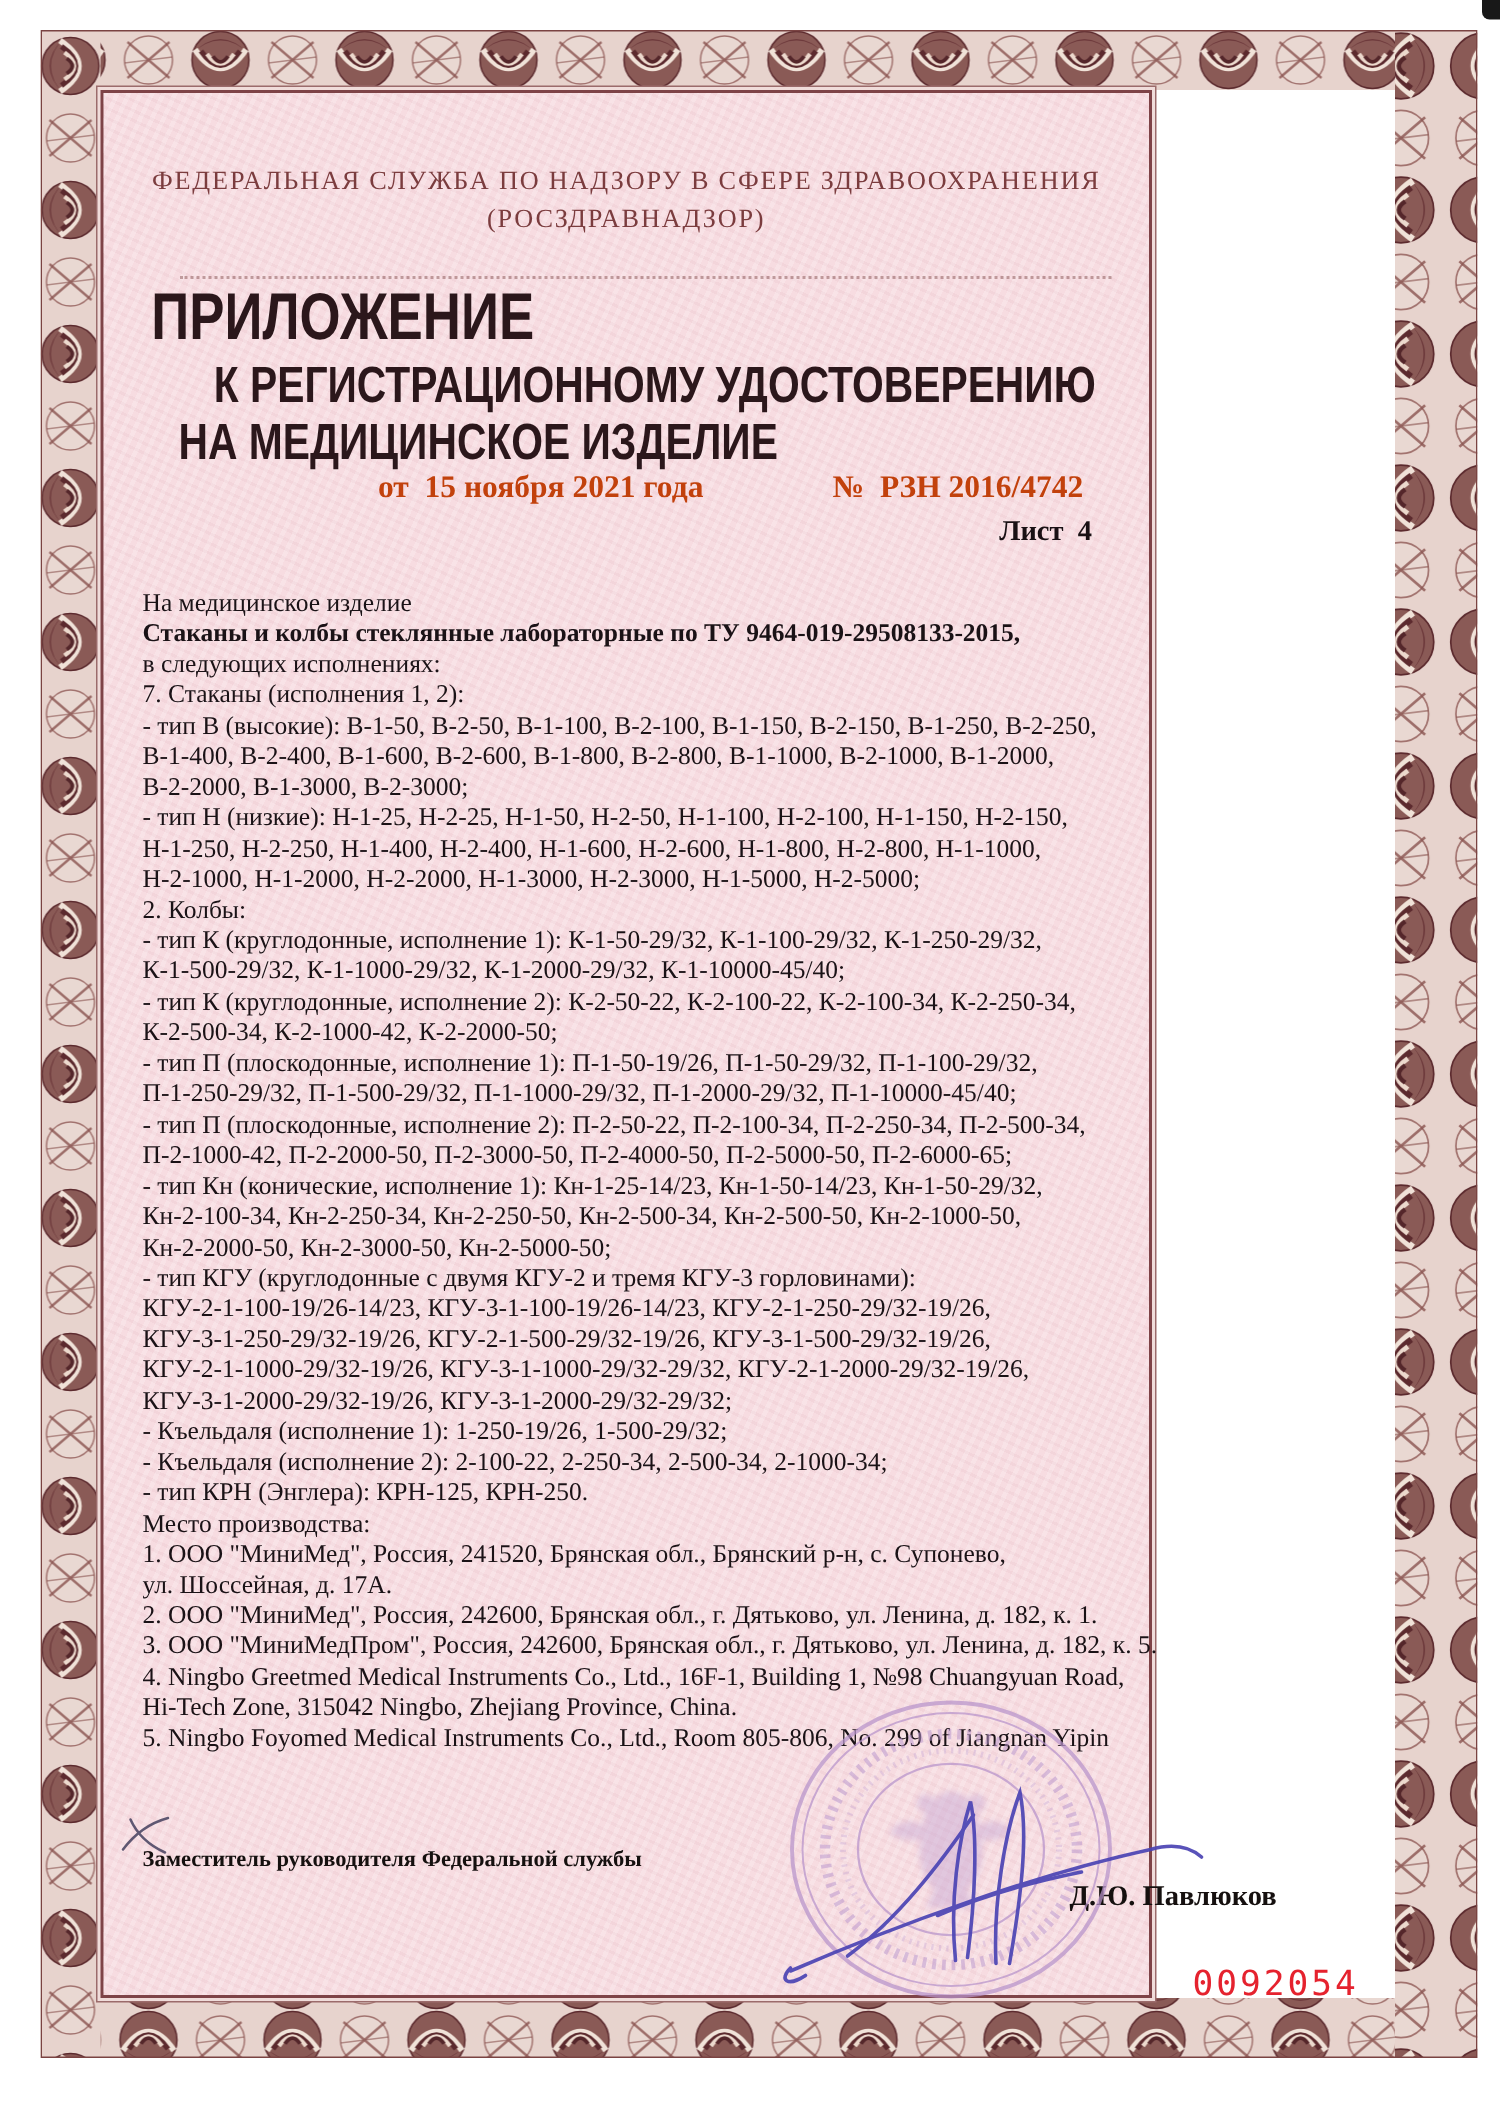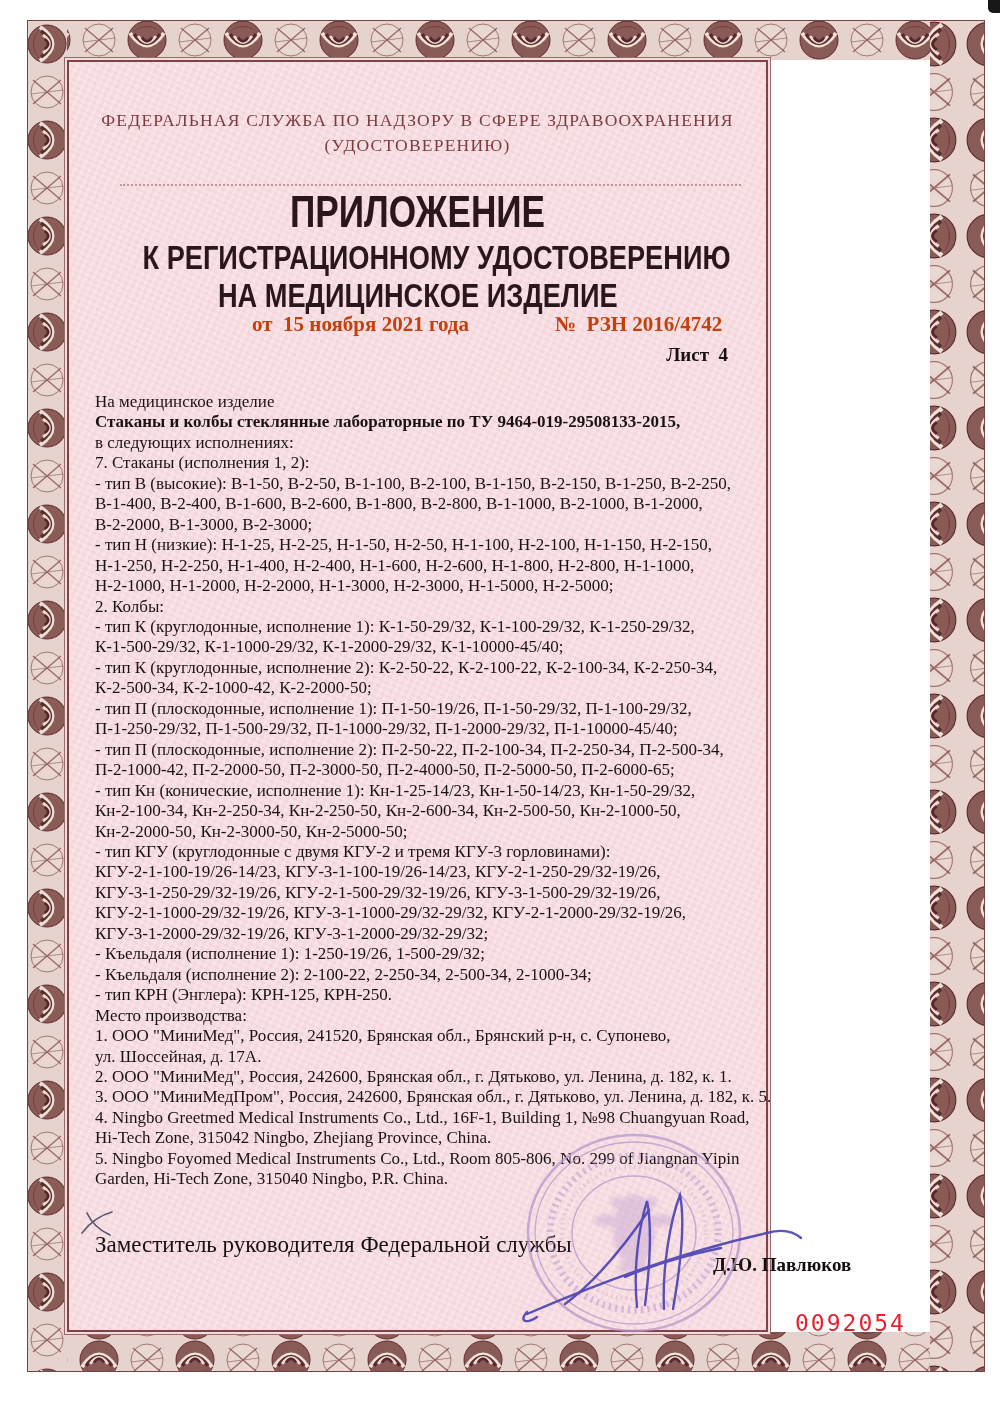--- a/index.html
+++ b/index.html
@@ -19,38 +19,38 @@
        repeating-linear-gradient(25deg, rgba(206,150,162,0.10) 0 2px, rgba(0,0,0,0) 2px 6px);}
 
   .agency{position:absolute;left:0;right:0;text-align:center;
           color:#7b3c3e;font-size:17.5px;letter-spacing:1.2px;white-space:pre;}
   .agency1{top:48px;}
   .agency2{top:73px;}
 
   .sep{position:absolute;top:122px;left:51px;right:25px;height:0;
        border-top:2px dotted rgba(122,67,66,0.45);}
 
-  .title{position:absolute;left:0;right:0;text-align:center;color:#2b171b;
+  .title{position:absolute;left:0;right:0;text-align:left;color:#2b171b;
          font-family:"Liberation Sans",sans-serif;font-weight:700;line-height:1;}
   .title > span{display:inline-block;transform:scaleX(0.8);transform-origin:50% 50%;white-space:pre;}
   .t1{top:128px;font-size:44px;}
   .t2{top:178px;font-size:34px;}
   .t3{top:216px;font-size:34px;}
 
   .daterow{position:absolute;top:250px;left:0;right:0;height:28px;color:#c2410c;}
   .date{position:absolute;left:183px;font-size:21px;font-weight:700;white-space:pre;}
   .regnum{position:absolute;left:486px;font-size:21px;font-weight:700;white-space:pre;}
   .sheet{position:absolute;top:282px;right:38px;font-size:19px;font-weight:700;color:#191014;white-space:pre;}
 
   .body{position:absolute;top:330px;left:26px;right:20px;color:#1a1216;
         font-size:17px;line-height:20.45px;}
   .bl{white-space:nowrap;}
   .bl.b{font-weight:700;}
 
-  .sigline{position:absolute;left:26px;color:#15100f;font-weight:400;font-size:23px;white-space:nowrap;}
+  .sigline{position:absolute;left:26px;color:#15100f;font-weight:700;font-size:15px;white-space:nowrap;}
   .sig1{top:1170px;}
   .sig2{top:1198px;}
   .signer{position:absolute;left:644px;top:1192px;color:#15100f;font-weight:700;font-size:19px;white-space:nowrap;}
 
   .serial{position:absolute;left:726px;top:1236px;color:#e5222e;
           font-family:"DejaVu Sans Mono",monospace;font-size:23px;letter-spacing:2px;white-space:pre;margin-top:12px;}
 
   .stamp{position:absolute;left:450px;top:1060px;width:230px;height:224px;}
   .ink{position:absolute;left:430px;top:1095px;width:340px;height:175px;}
   .penmark{position:absolute;left:10px;top:1146px;width:36px;height:32px;}
@@ -106,21 +106,21 @@
       <rect x="0" y="0" width="958" height="40" fill="url(#bh)"></rect>
       <rect x="0" y="1312" width="958" height="40" fill="url(#bhb)"></rect>
       <rect x="0" y="0" width="40" height="1352" fill="url(#bv)"></rect>
       <rect x="903" y="0" width="55" height="1352" fill="url(#bvr)"></rect>
       <rect x="0.5" y="0.5" width="957" height="1351" fill="none" stroke="#7a4342" stroke-width="1"></rect>
     </svg>
 
     <div class="inner">
 
       <div class="agency agency1">ФЕДЕРАЛЬНАЯ СЛУЖБА ПО НАДЗОРУ В СФЕРЕ ЗДРАВООХРАНЕНИЯ</div>
-      <div class="agency agency2">(УДОСТОВЕРЕНИЮ)</div>
+      <div class="agency agency2">(РОСЗДРАВНАДЗОР)</div>
 
       <div class="sep"></div>
 
       <div class="title t1"><span>ПРИЛОЖЕНИЕ</span></div>
       <div class="title t2"><span>К РЕГИСТРАЦИОННОМУ УДОСТОВЕРЕНИЮ</span></div>
       <div class="title t3"><span>НА МЕДИЦИНСКОЕ ИЗДЕЛИЕ</span></div>
 
       <div class="daterow">
         <span class="date">от  15 ноября 2021 года</span>
         <span class="regnum">№  РЗН 2016/4742</span>
@@ -142,39 +142,38 @@
           <div class="bl">2. Колбы:</div>
           <div class="bl">- тип К (круглодонные, исполнение 1): К-1-50-29/32, К-1-100-29/32, К-1-250-29/32,</div>
           <div class="bl">К-1-500-29/32, К-1-1000-29/32, К-1-2000-29/32, К-1-10000-45/40;</div>
           <div class="bl">- тип К (круглодонные, исполнение 2): К-2-50-22, К-2-100-22, К-2-100-34, К-2-250-34,</div>
           <div class="bl">К-2-500-34, К-2-1000-42, К-2-2000-50;</div>
           <div class="bl">- тип П (плоскодонные, исполнение 1): П-1-50-19/26, П-1-50-29/32, П-1-100-29/32,</div>
           <div class="bl">П-1-250-29/32, П-1-500-29/32, П-1-1000-29/32, П-1-2000-29/32, П-1-10000-45/40;</div>
           <div class="bl">- тип П (плоскодонные, исполнение 2): П-2-50-22, П-2-100-34, П-2-250-34, П-2-500-34,</div>
           <div class="bl">П-2-1000-42, П-2-2000-50, П-2-3000-50, П-2-4000-50, П-2-5000-50, П-2-6000-65;</div>
           <div class="bl">- тип Кн (конические, исполнение 1): Кн-1-25-14/23, Кн-1-50-14/23, Кн-1-50-29/32,</div>
-          <div class="bl">Кн-2-100-34, Кн-2-250-34, Кн-2-250-50, Кн-2-600-34, Кн-2-500-50, Кн-2-1000-50,</div>
+          <div class="bl">Кн-2-100-34, Кн-2-250-34, Кн-2-250-50, Кн-2-500-34, Кн-2-500-50, Кн-2-1000-50,</div>
           <div class="bl">Кн-2-2000-50, Кн-2-3000-50, Кн-2-5000-50;</div>
           <div class="bl">- тип КГУ (круглодонные с двумя КГУ-2 и тремя КГУ-3 горловинами):</div>
           <div class="bl">КГУ-2-1-100-19/26-14/23, КГУ-3-1-100-19/26-14/23, КГУ-2-1-250-29/32-19/26,</div>
           <div class="bl">КГУ-3-1-250-29/32-19/26, КГУ-2-1-500-29/32-19/26, КГУ-3-1-500-29/32-19/26,</div>
           <div class="bl">КГУ-2-1-1000-29/32-19/26, КГУ-3-1-1000-29/32-29/32, КГУ-2-1-2000-29/32-19/26,</div>
           <div class="bl">КГУ-3-1-2000-29/32-19/26, КГУ-3-1-2000-29/32-29/32;</div>
           <div class="bl">- Къельдаля (исполнение 1): 1-250-19/26, 1-500-29/32;</div>
           <div class="bl">- Къельдаля (исполнение 2): 2-100-22, 2-250-34, 2-500-34, 2-1000-34;</div>
           <div class="bl">- тип КРН (Энглера): КРН-125, КРН-250.</div>
           <div class="bl">Место производства:</div>
           <div class="bl">1. ООО "МиниМед", Россия, 241520, Брянская обл., Брянский р-н, с. Супонево,</div>
           <div class="bl">ул. Шоссейная, д. 17А.</div>
           <div class="bl">2. ООО "МиниМед", Россия, 242600, Брянская обл., г. Дятьково, ул. Ленина, д. 182, к. 1.</div>
           <div class="bl">3. ООО "МиниМедПром", Россия, 242600, Брянская обл., г. Дятьково, ул. Ленина, д. 182, к. 5.</div>
           <div class="bl">4. Ningbo Greetmed Medical Instruments Co., Ltd., 16F-1, Building 1, №98 Chuangyuan Road,</div>
           <div class="bl">Hi-Tech Zone, 315042 Ningbo, Zhejiang Province, China.</div>
           <div class="bl">5. Ningbo Foyomed Medical Instruments Co., Ltd., Room 805-806, No. 299 of Jiangnan Yipin</div>
-          <div class="bl">Garden, Hi-Tech Zone, 315040 Ningbo, P.R. China.</div>
         </div>
 
       <div class="sigline sig1">Заместитель руководителя Федеральной службы</div>
       <div class="signer">Д.Ю. Павлюков</div>
 
       <svg class="stamp" viewBox="0 0 230 224" xmlns="http://www.w3.org/2000/svg">
         <defs>
           <filter id="blur1">
               <feGaussianBlur stdDeviation="2.2"></feGaussianBlur>
             </filter>

